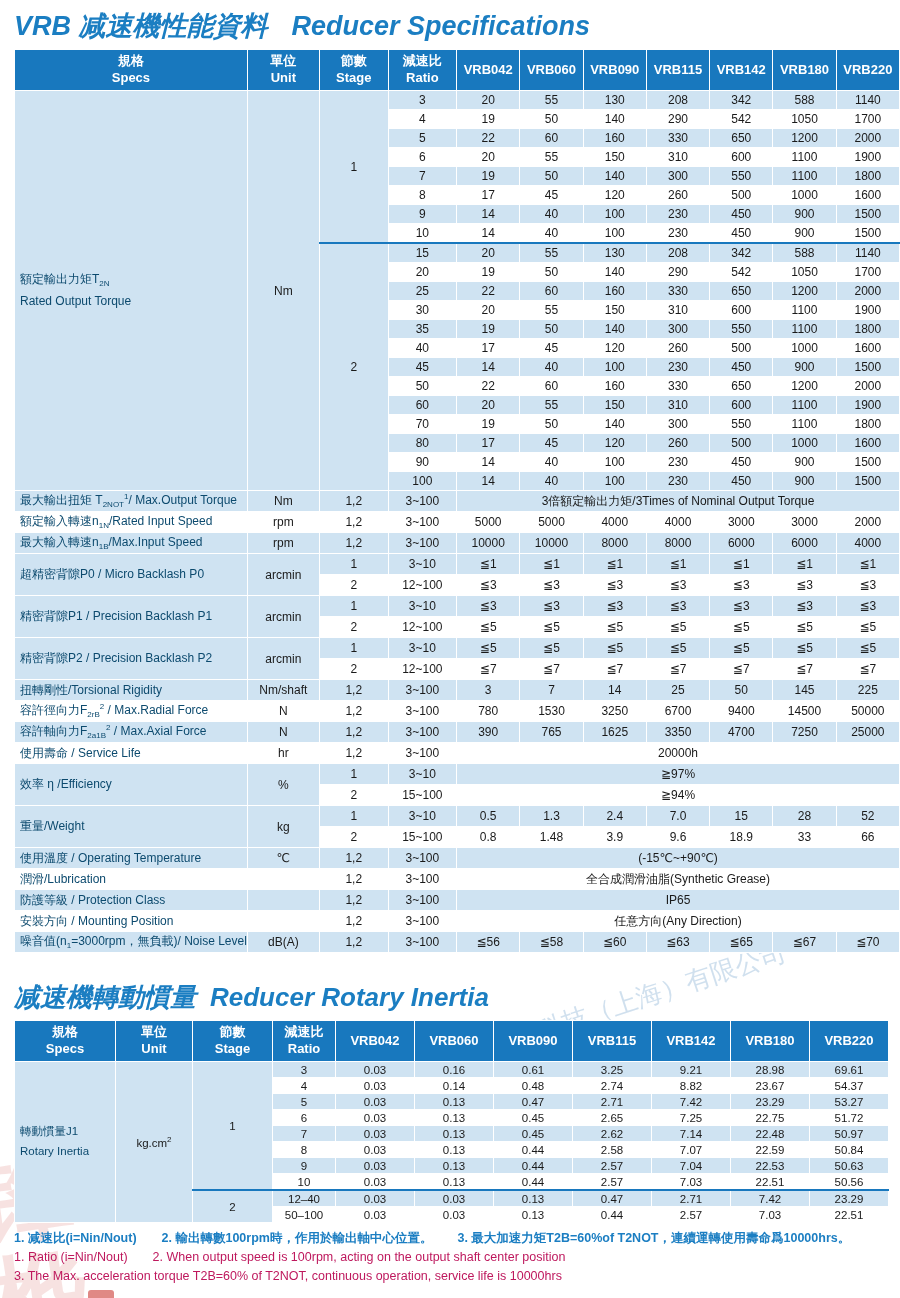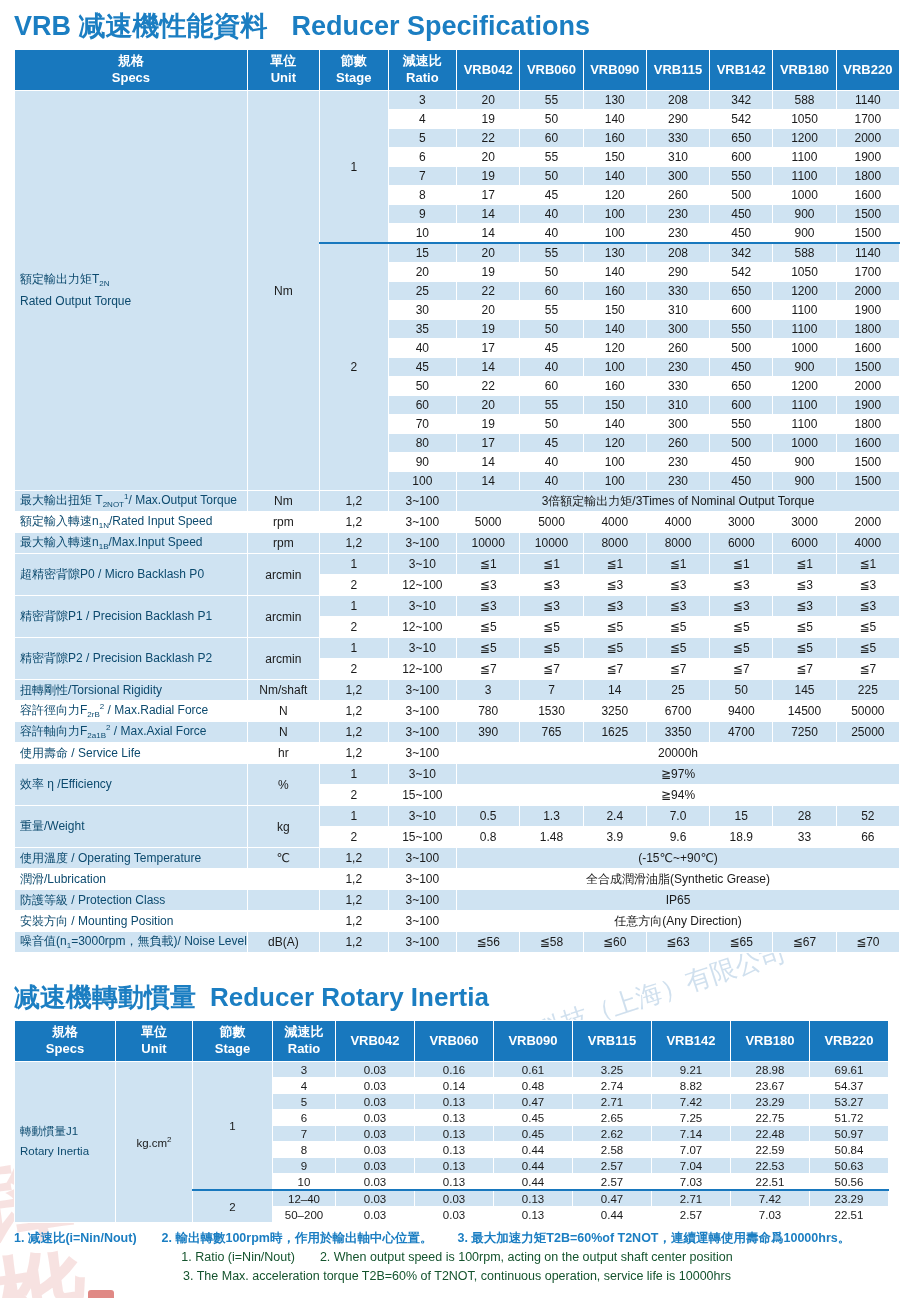--- a/index.html
+++ b/index.html
@@ -1,36 +1,36 @@
 <!DOCTYPE html>
 <html><head>
 <meta charset="utf-8">
 <style>
   html,body{margin:0;padding:0;background:#fff;}
   body{font-family:"Liberation Sans","DejaVu Sans",sans-serif;color:#1a1a1a;}
   .page{position:relative;width:900px;height:1298px;background:#fff;overflow:hidden;}
-  .title{color:#1b7ec2;font-weight:bold;font-size:27px;margin:8px 0 5px 14px;white-space:nowrap;}
+  .title{color:#1b7ec2;font-weight:bold;font-size:27px;margin:8px 0 5px 14px;white-space:nowrap;font-style:italic;}
   .title .en{margin-left:24px;}
   .title2{font-size:26px;margin-top:27px;}
   table{border-collapse:collapse;table-layout:fixed;margin-left:14px;position:relative;z-index:2;}
   td,th{border:1px solid #fff;padding:0;text-align:center;vertical-align:middle;overflow:hidden;white-space:nowrap;}
   thead th{background:#1878be;color:#fff;font-size:13px;font-weight:bold;height:40px;line-height:1.3;}
   .t1 tbody td{height:18px;font-size:12px;}
   .t1 tbody tr.mid td{height:20px;}
   .t2 tbody td{height:15px;font-size:11.5px;}
   .lt{background:#cfe3f2;}
   .wt{background:#fff;}
   .lbl{text-align:left;padding-left:5px;font-size:10.5px;color:#0c4a6e;}
   .lbl2{line-height:1.7;}
   .unitc{font-size:12px;margin-top:31px;}
   .sep{border-top:2px solid #1878be;}
   sub,sup{font-size:8px;}
   .foot{margin:6px 0 0 14px;line-height:1.5;position:relative;z-index:2;}
   .foot .zh{color:#1b7ec2;font-size:12.5px;font-weight:bold;}
-  .foot .en{color:#14532d;font-size:12.5px;text-align:center;}
+  .foot .en{color:#be185d;font-size:12.5px;}
   .wm{position:absolute;z-index:1;pointer-events:none;}
   .wm-red1{left:28px;top:330px;font-size:115px;font-weight:bold;color:#cc3a33;opacity:.13;transform:rotate(-8deg);width:150px;line-height:1.05;white-space:normal;}
   .wm-red2{left:-20px;top:1140px;font-size:100px;font-weight:bold;color:#cc3a33;opacity:.14;transform:rotate(-8deg);width:130px;line-height:1.05;white-space:normal;}
   .wm-blue1{left:300px;top:290px;font-size:28px;color:#5b93c4;opacity:.30;transform:rotate(-18deg);}
   .wm-blue2{left:430px;top:990px;font-size:26px;color:#5b93c4;opacity:.28;transform:rotate(-18deg);}
   .wm-blue3{left:330px;top:380px;font-size:28px;color:#5b93c4;opacity:.22;transform:rotate(-18deg);}
   .wm-dot{left:88px;top:1290px;width:26px;height:14px;background:#cc3a33;opacity:.6;border-radius:3px;}
 </style>
 </head>
 <body>
@@ -675,21 +675,21 @@
           <td class="lt sep">12–40</td>
           <td class="lt sep">0.03</td>
           <td class="lt sep">0.03</td>
           <td class="lt sep">0.13</td>
           <td class="lt sep">0.47</td>
           <td class="lt sep">2.71</td>
           <td class="lt sep">7.42</td>
           <td class="lt sep">23.29</td>
         </tr>
         <tr>
-          <td class="wt">50–200</td>
+          <td class="wt">50–100</td>
           <td class="wt">0.03</td>
           <td class="wt">0.03</td>
           <td class="wt">0.13</td>
           <td class="wt">0.44</td>
           <td class="wt">2.57</td>
           <td class="wt">7.03</td>
           <td class="wt">22.51</td>
         </tr>
       </tbody>
   </table>

